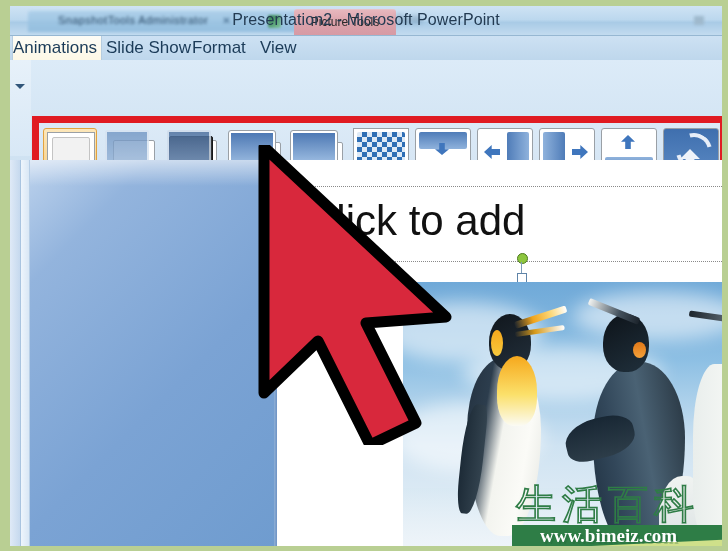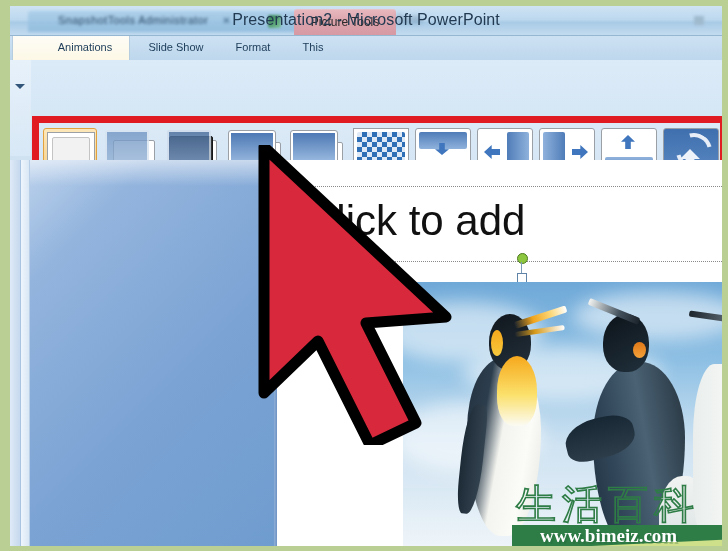--- a/index.html
+++ b/index.html
@@ -78,23 +78,22 @@
     background:#96b7d2;
   }
 
   
   .ribbontabs{
     position:absolute;left:0;top:30px;width:712px;height:24px;
     background:linear-gradient(to bottom,#cde1f3,#bed7ec);
   }
   .rtab{
     position:absolute;top:0;height:24px;line-height:23px;
-    font-size:11px;color:#1b3b58;text-align:center;
+    font-size:17px;color:#1b3b58;text-align:left;
     white-space:nowrap;
-    padding-left:28px;
   }
   .rtab.active{
     background:linear-gradient(to bottom,#fdfcf6,#fdf8e6);
     border-left:1px solid #b6cde0;border-right:1px solid #b6cde0;
     color:#1b3b58;
   }
   .rtab.fmt{color:#2a2a2a;}
 
   
   .ribbonbody{
@@ -292,21 +291,21 @@
       <div class="rtab active" style="left:2px;width:88px;">
         <span>Animations</span>
       </div>
       <div class="rtab" style="left:96px;width:84px;">
         <span>Slide Show</span>
       </div>
       <div class="rtab" style="left:182px;width:66px;">
         <span>Format</span>
       </div>
       <div class="rtab" style="left:250px;width:50px;">
-        <span>This</span>
+        <span>View</span>
       </div>
     </div>
 
     <div class="ribbonbody">
       <div class="rb-left-col">
         <div class="chev"></div>
       </div>
 
       <div class="gallery">
 

